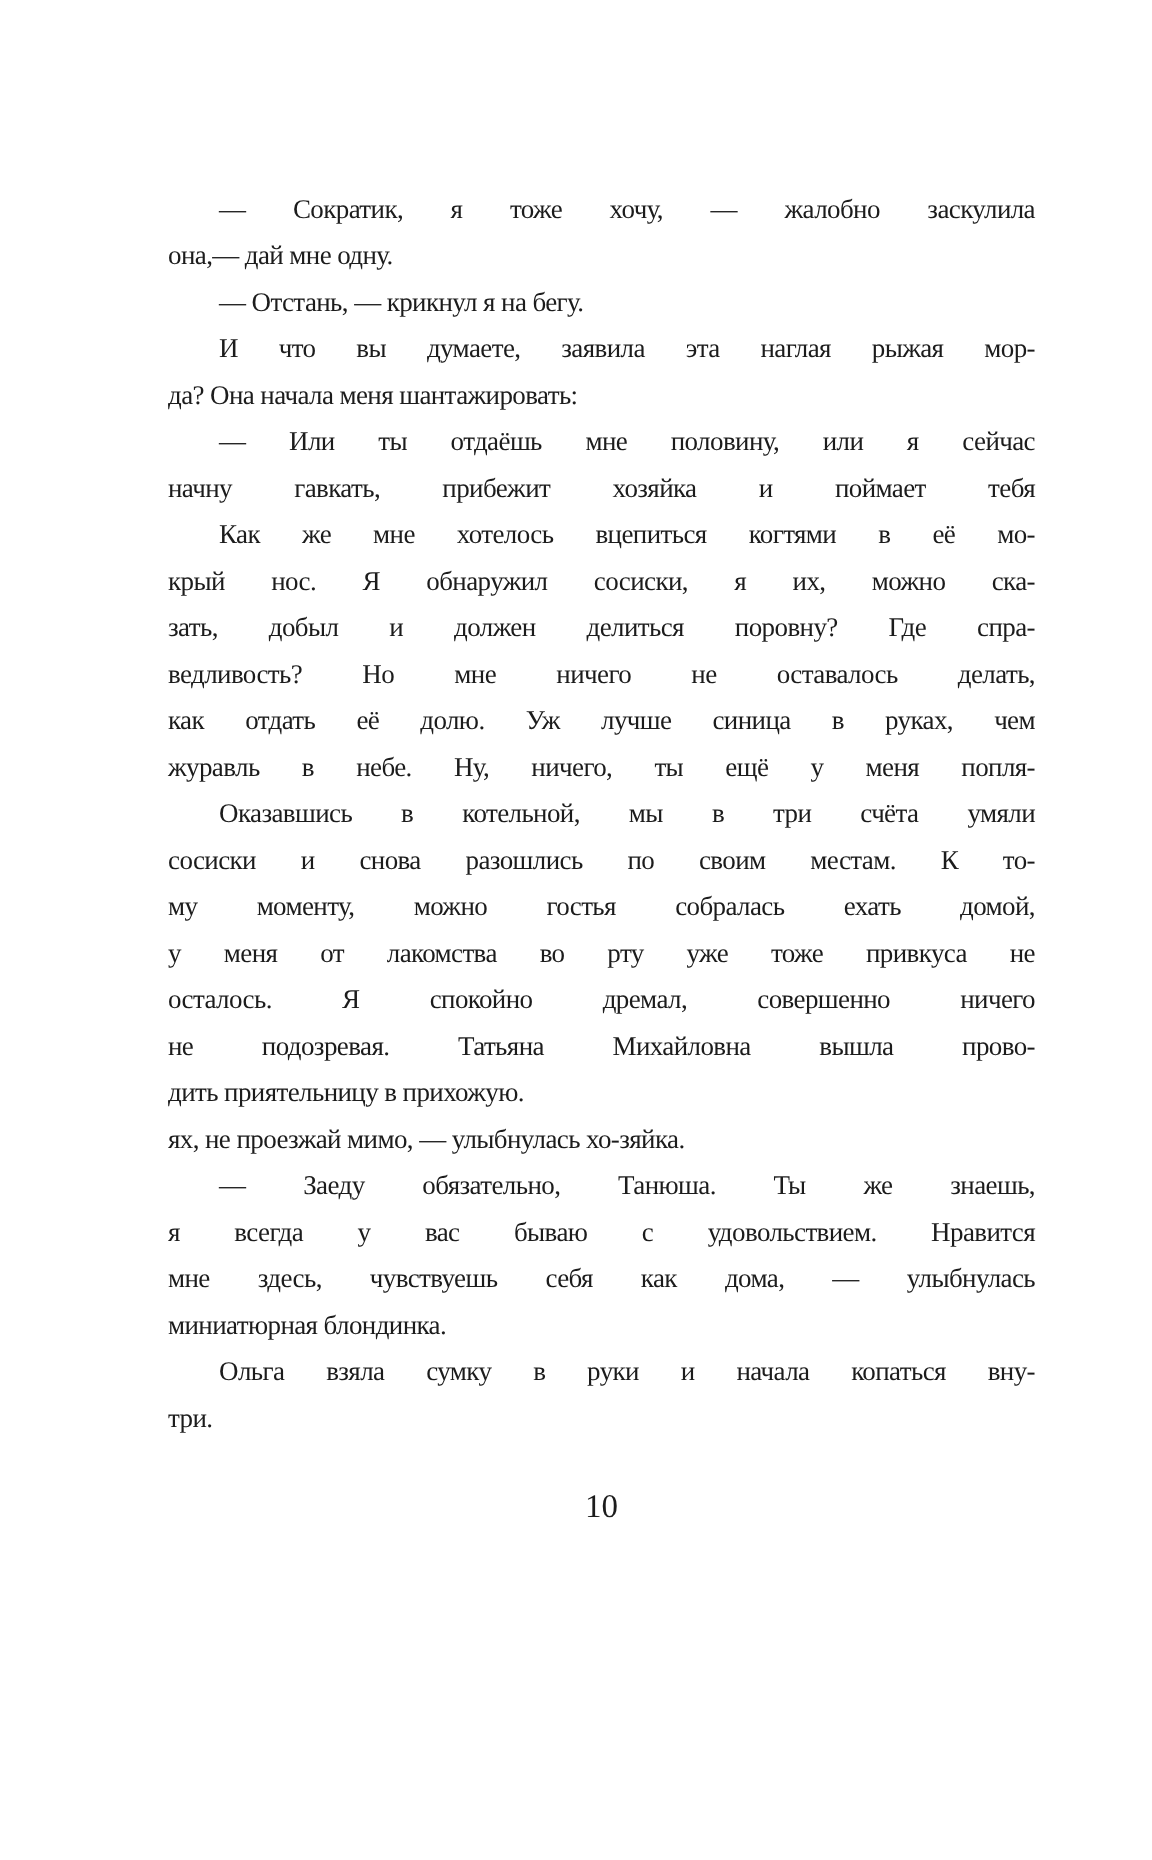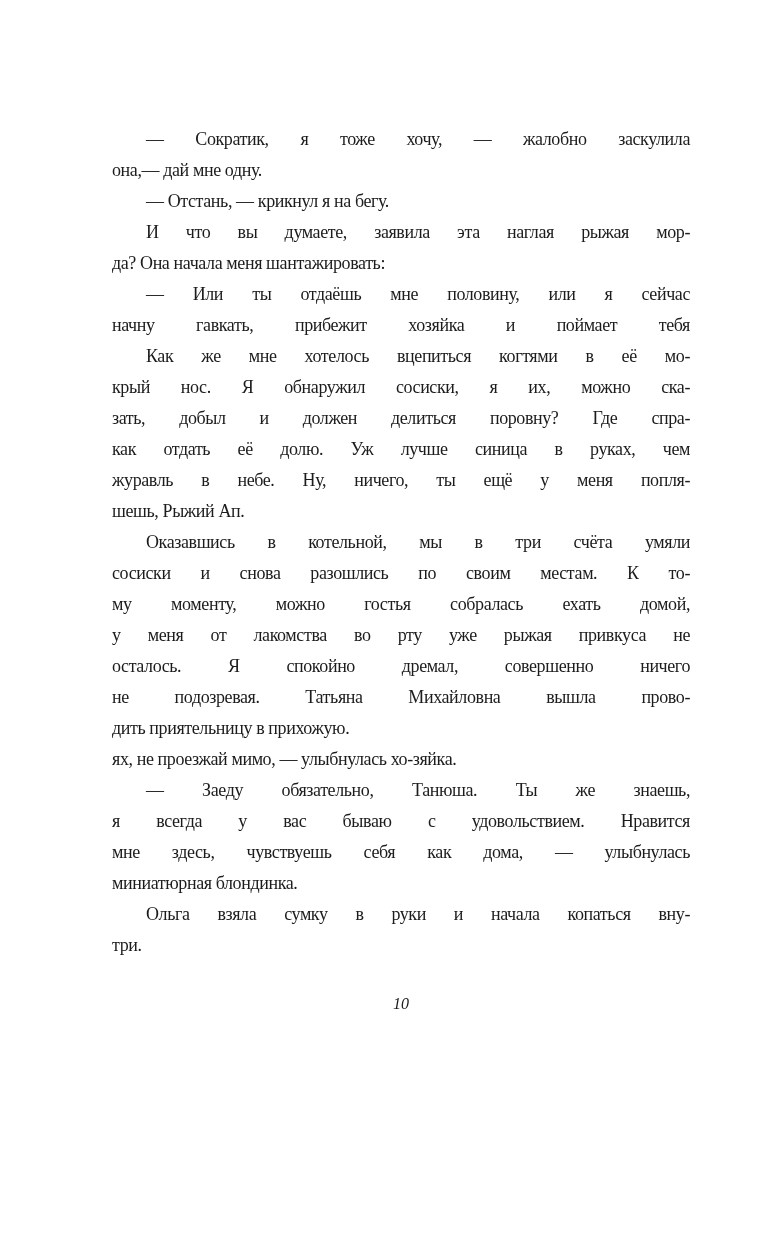--- a/index.html
+++ b/index.html
@@ -31,24 +31,23 @@
     white-space: nowrap;
     text-align: justify;
     text-align-last: justify;
   }
   .line.first { padding-left: 34px; }
   .line.end { text-align-last: left; }
   .page-number {
     margin-top: 27px;
     text-align: center;
     text-align-last: center;
-    font-size: 16px;
+    font-size: 22px;
     line-height: 31px;
     letter-spacing: 0;
-    font-style: italic;
   }
 </style>
 </head>
 <body>
 
 <div class="page">
   <div class="text-block">
 
     <div class="para">
       <div class="line first">— Сократик, я тоже хочу, — жалобно заскулила</div>
@@ -66,30 +65,30 @@
 
     <div class="para">
       <div class="line first">— Или ты отдаёшь мне половину, или я сейчас</div>
       <div class="line">начну гавкать, прибежит хозяйка и поймает тебя</div>
     </div>
 
     <div class="para">
       <div class="line first">Как же мне хотелось вцепиться когтями в её мо-</div>
       <div class="line">крый нос. Я обнаружил сосиски, я их, можно ска-</div>
       <div class="line">зать, добыл и должен делиться поровну? Где спра-</div>
+      <div class="line">ведливость? Но мне ничего не оставалось делать,</div>
       <div class="line">как отдать её долю. Уж лучше синица в руках, чем</div>
       <div class="line">журавль в небе. Ну, ничего, ты ещё у меня попля-</div>
-      <div class="line end">шешь, Рыжий Ап.</div>
     </div>
 
     <div class="para">
       <div class="line first">Оказавшись в котельной, мы в три счёта умяли</div>
       <div class="line">сосиски и снова разошлись по своим местам. К то-</div>
       <div class="line">му моменту, можно гостья собралась ехать домой,</div>
-      <div class="line">у меня от лакомства во рту уже рыжая привкуса не</div>
+      <div class="line">у меня от лакомства во рту уже тоже привкуса не</div>
       <div class="line">осталось. Я спокойно дремал, совершенно ничего</div>
       <div class="line">не подозревая. Татьяна Михайловна вышла прово-</div>
       <div class="line end">дить приятельницу в прихожую.</div>
     </div>
 
     <div class="para">
       <div class="line end">ях, не проезжай мимо, — улыбнулась хо-зяйка.</div>
     </div>
 
     <div class="para">

